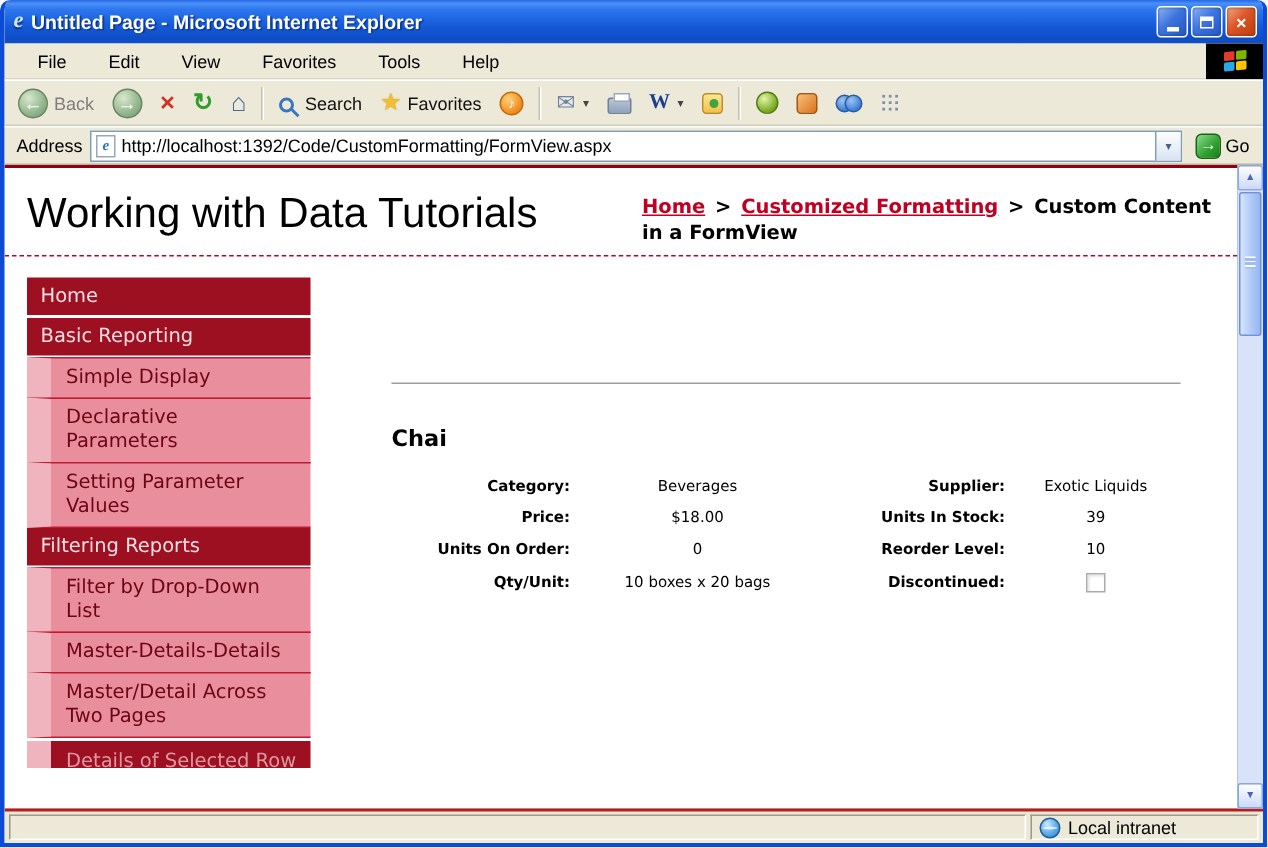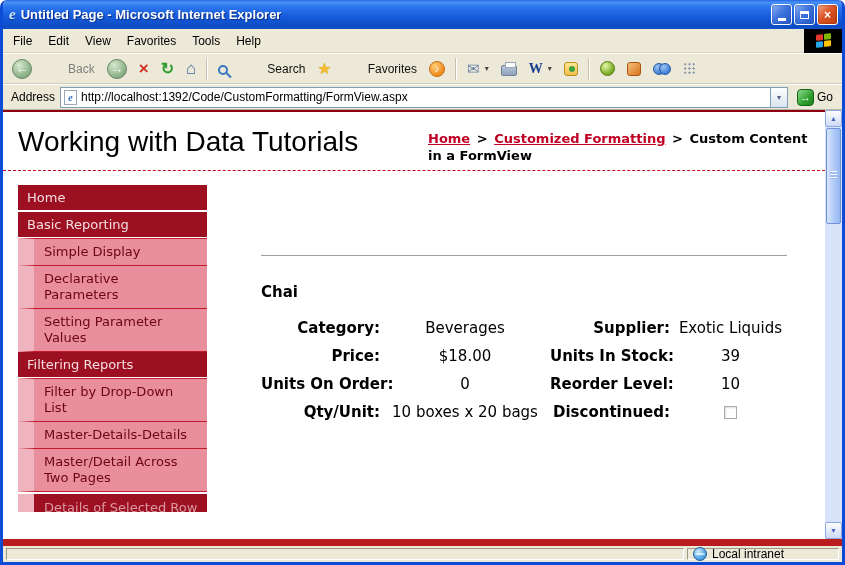--- a/index.html
+++ b/index.html
@@ -20,31 +20,31 @@
   .wbtn { width:21px; height:21px; border:1px solid #fff; border-radius:3px; display:flex;
     align-items:center; justify-content:center; color:#fff; font-size:12px; font-weight:bold;
     background:linear-gradient(135deg,#8FB4F4 0%,#3E74DE 45%,#2356C2 100%); box-shadow:inset 0 0 2px #1B45A0; }
   .wbtn.close { background:linear-gradient(135deg,#F0A888 0%,#DE5526 45%,#BC3C0D 100%); box-shadow:inset 0 0 2px #7E2406; }
   .glyph-min { width:8px; height:3px; background:#fff; align-self:flex-end; margin:0 auto 3px auto; }
   .glyph-max { width:9px; height:8px; border:1px solid #fff; border-top:3px solid #fff; }
 
   
   .menubar { height:24px; flex:none; background:#ECE9D8; display:flex; align-items:center;
     border-bottom:1px solid #D8D4C4; padding-left:2px; }
-  .menu-item { font-size:12px; color:#000; padding:3px 8px; cursor:default; }
+  .menu-item { font-size:12px; color:#000; padding:3px 8px; cursor:default;margin-left:12px; }
   .throbber { margin-left:auto; width:38px; height:24px; background:#000; display:flex; align-items:center; justify-content:center; }
   .flag { display:grid; grid-template-columns:7px 7px; gap:1px; transform:skewY(-6deg); }
   .flag span { width:7px; height:6px; border-radius:1px; }
   .fl-r{background:#E4392B} .fl-g{background:#7DB700} .fl-b{background:#28A8EA} .fl-y{background:#FFC300}
 
   
   .toolbar { height:31px; flex:none; background:#ECE9D8; border-top:1px solid #FFF; border-bottom:1px solid #D0CCBA;
     display:flex; align-items:center; padding:0 4px; gap:2px; }
   .tb-btn { display:flex; align-items:center; gap:4px; padding:2px 5px; border-radius:3px; height:26px; }
-  .tb-label { font-size:12px; color:#111;margin-left:32px; }
+  .tb-label { font-size:12px; color:#111; }
   .disabled .tb-label { color:#7E7E7E; }
   .disabled .nav-circle { filter:grayscale(55%) opacity(0.75); }
   .nav-circle { width:20px; height:20px; border-radius:50%; display:flex; align-items:center; justify-content:center;
     background:radial-gradient(circle at 35% 30%, #BFF0B0, #49B649 60%, #1F8A1F); border:1px solid #1A701A; }
   .nav-circle .arrow { color:#fff; font-size:13px; font-weight:bold; line-height:1; }
   .icon-stop { color:#D23225; font-size:17px; font-weight:bold; line-height:1; }
   .icon-refresh { color:#2E9D2E; font-size:16px; font-weight:bold; line-height:1; }
   .icon-home { color:#44699E; font-size:17px; font-weight:bold; line-height:1; }
   .tb-sep { width:2px; height:22px; border-left:1px solid #C6C2B1; border-right:1px solid #FFF; margin:0 3px; }
   .icon-search { width:10px; height:10px; border:2px solid #3A74C4; border-radius:50%; position:relative; margin:2px 3px 0 0; }
@@ -115,32 +115,32 @@
     border-bottom:1px solid #C21A30; margin-top:-1px; padding:5px 14px 5px 10px; line-height:16px; cursor:pointer; }
   .side-cut { border-left:16px solid #F0B4BE; background:#9C1021; color:#DC97A0; height:18px; overflow:hidden;
     padding:6px 8px 0 10px; margin-top:2px; cursor:pointer; }
 
   .main { flex:1; padding:6px 30px 0 54px; min-width:0; }
   .heading { font-weight:bold; font-size:23px; line-height:29px; color:#000; max-width:480px; }
   .rule { margin-top:64px; height:2px; border-top:1px solid #9E9E9E; border-bottom:1px solid #FFF; }
   .product-name { margin-top:26px; font-weight:bold; font-size:15px; color:#000; }
 
   .fields { margin-top:18px; display:grid; grid-template-columns:119px 162px 120px 1fr; row-gap:10px; column-gap:4px;
-    font-size:15px; align-items:center; }
+    font-size:10px; align-items:center; }
   .flabel { font-weight:bold; text-align:right; white-space:nowrap; }
   .fvalue { text-align:center; white-space:nowrap; }
   .checkbox { display:inline-block; width:13px; height:13px; background:#fff; border:1px solid #ABABAB;
     box-shadow:inset 1px 1px 2px #DDD; vertical-align:middle; }
 
   .pagination { margin-top:28px; font-size:13px; }
   .pg-current { color:#000; margin-right:6px; }
   .pg-link { color:#333399; text-decoration:underline; margin-right:6px; cursor:pointer; }
 
   
-  .statusbar { height:23px; flex:none; background:#ECE9D8; border-top:7px solid #b91c1c; display:flex; gap:3px;
+  .statusbar { height:23px; flex:none; background:#ECE9D8; border-top:2px solid #b91c1c; display:flex; gap:3px;
     padding:2px 3px; font-size:12px; align-items:stretch; }
   .status-pane { border:1px solid; border-color:#9C9884 #FFF #FFF #9C9884; }
   .status-pane.main { flex:1; }
   .status-pane.zone { width:152px; display:flex; align-items:center; gap:5px; padding-left:5px; flex:none; }
   .globe { width:14px; height:14px; border-radius:50%; flex:none;
     background:radial-gradient(circle at 35% 30%, #CFEAF8, #62B1E8 50%, #2E7BC4); border:1px solid #1F5E9C; position:relative; }
   .globe::after { content:''; position:absolute; left:1px; right:1px; top:5px; height:2px; background:rgba(255,255,255,.7); border-radius:50%; }
 </style>
 </head>
 <body>

